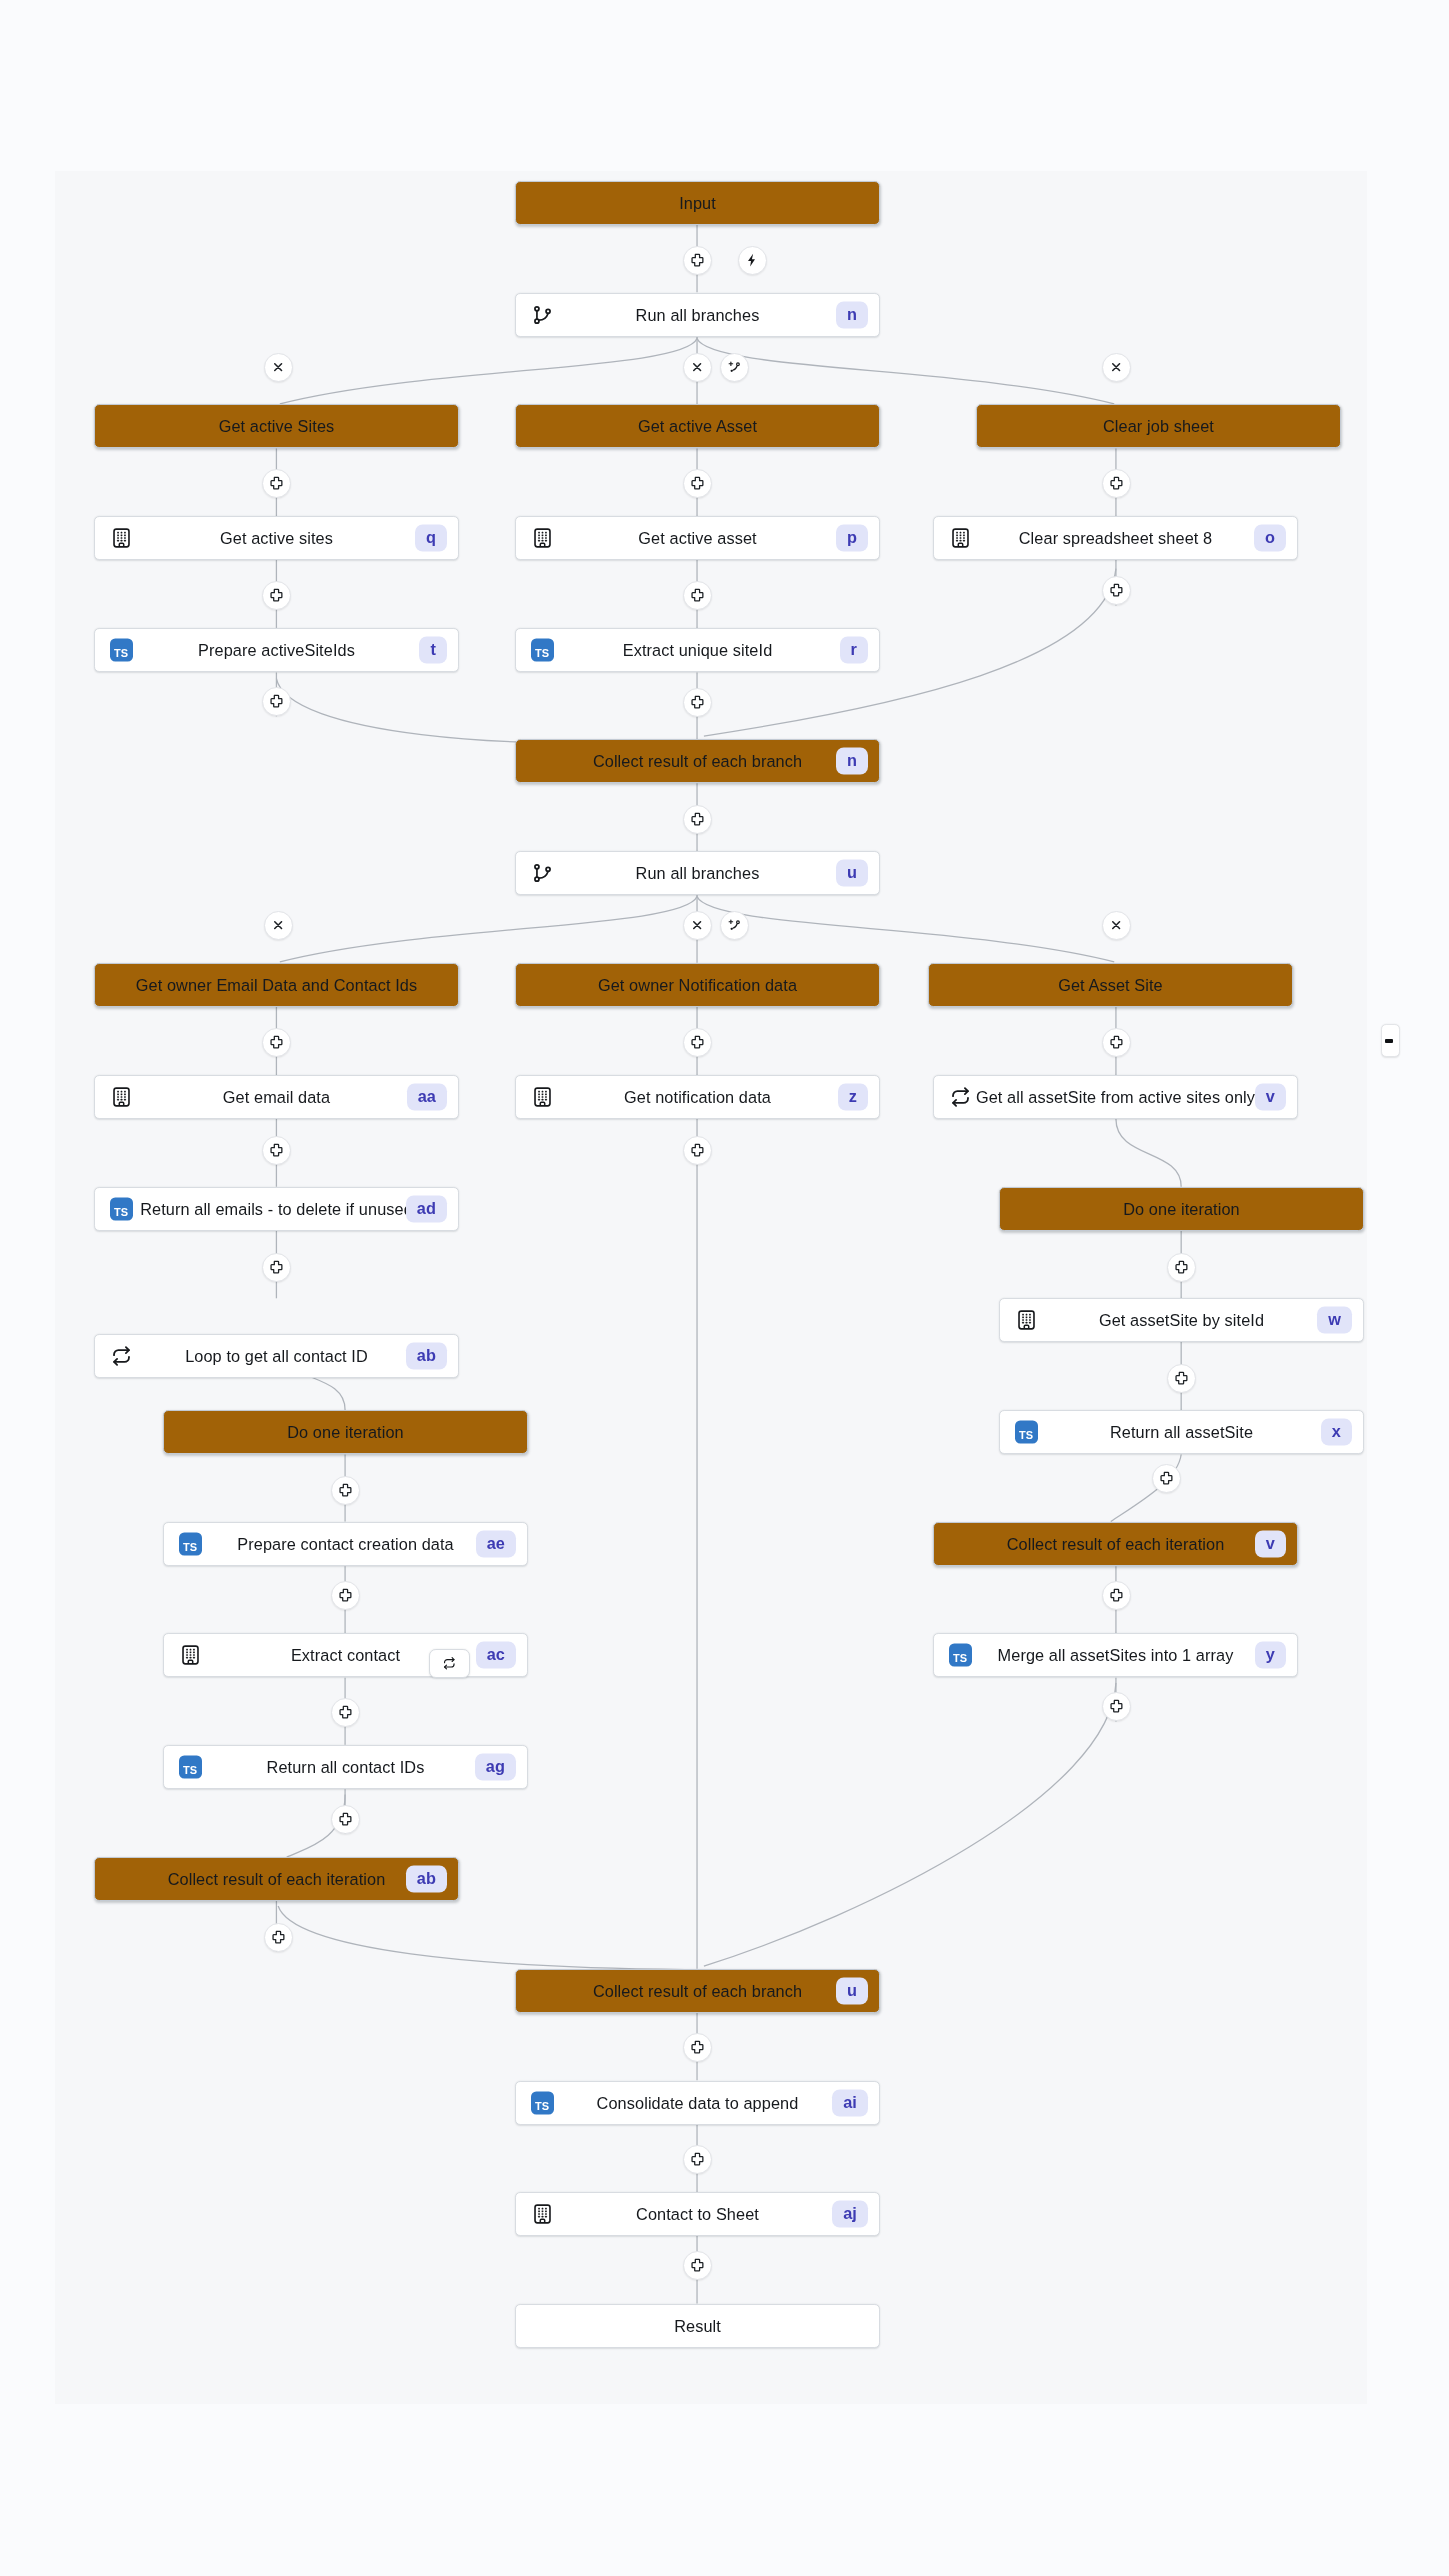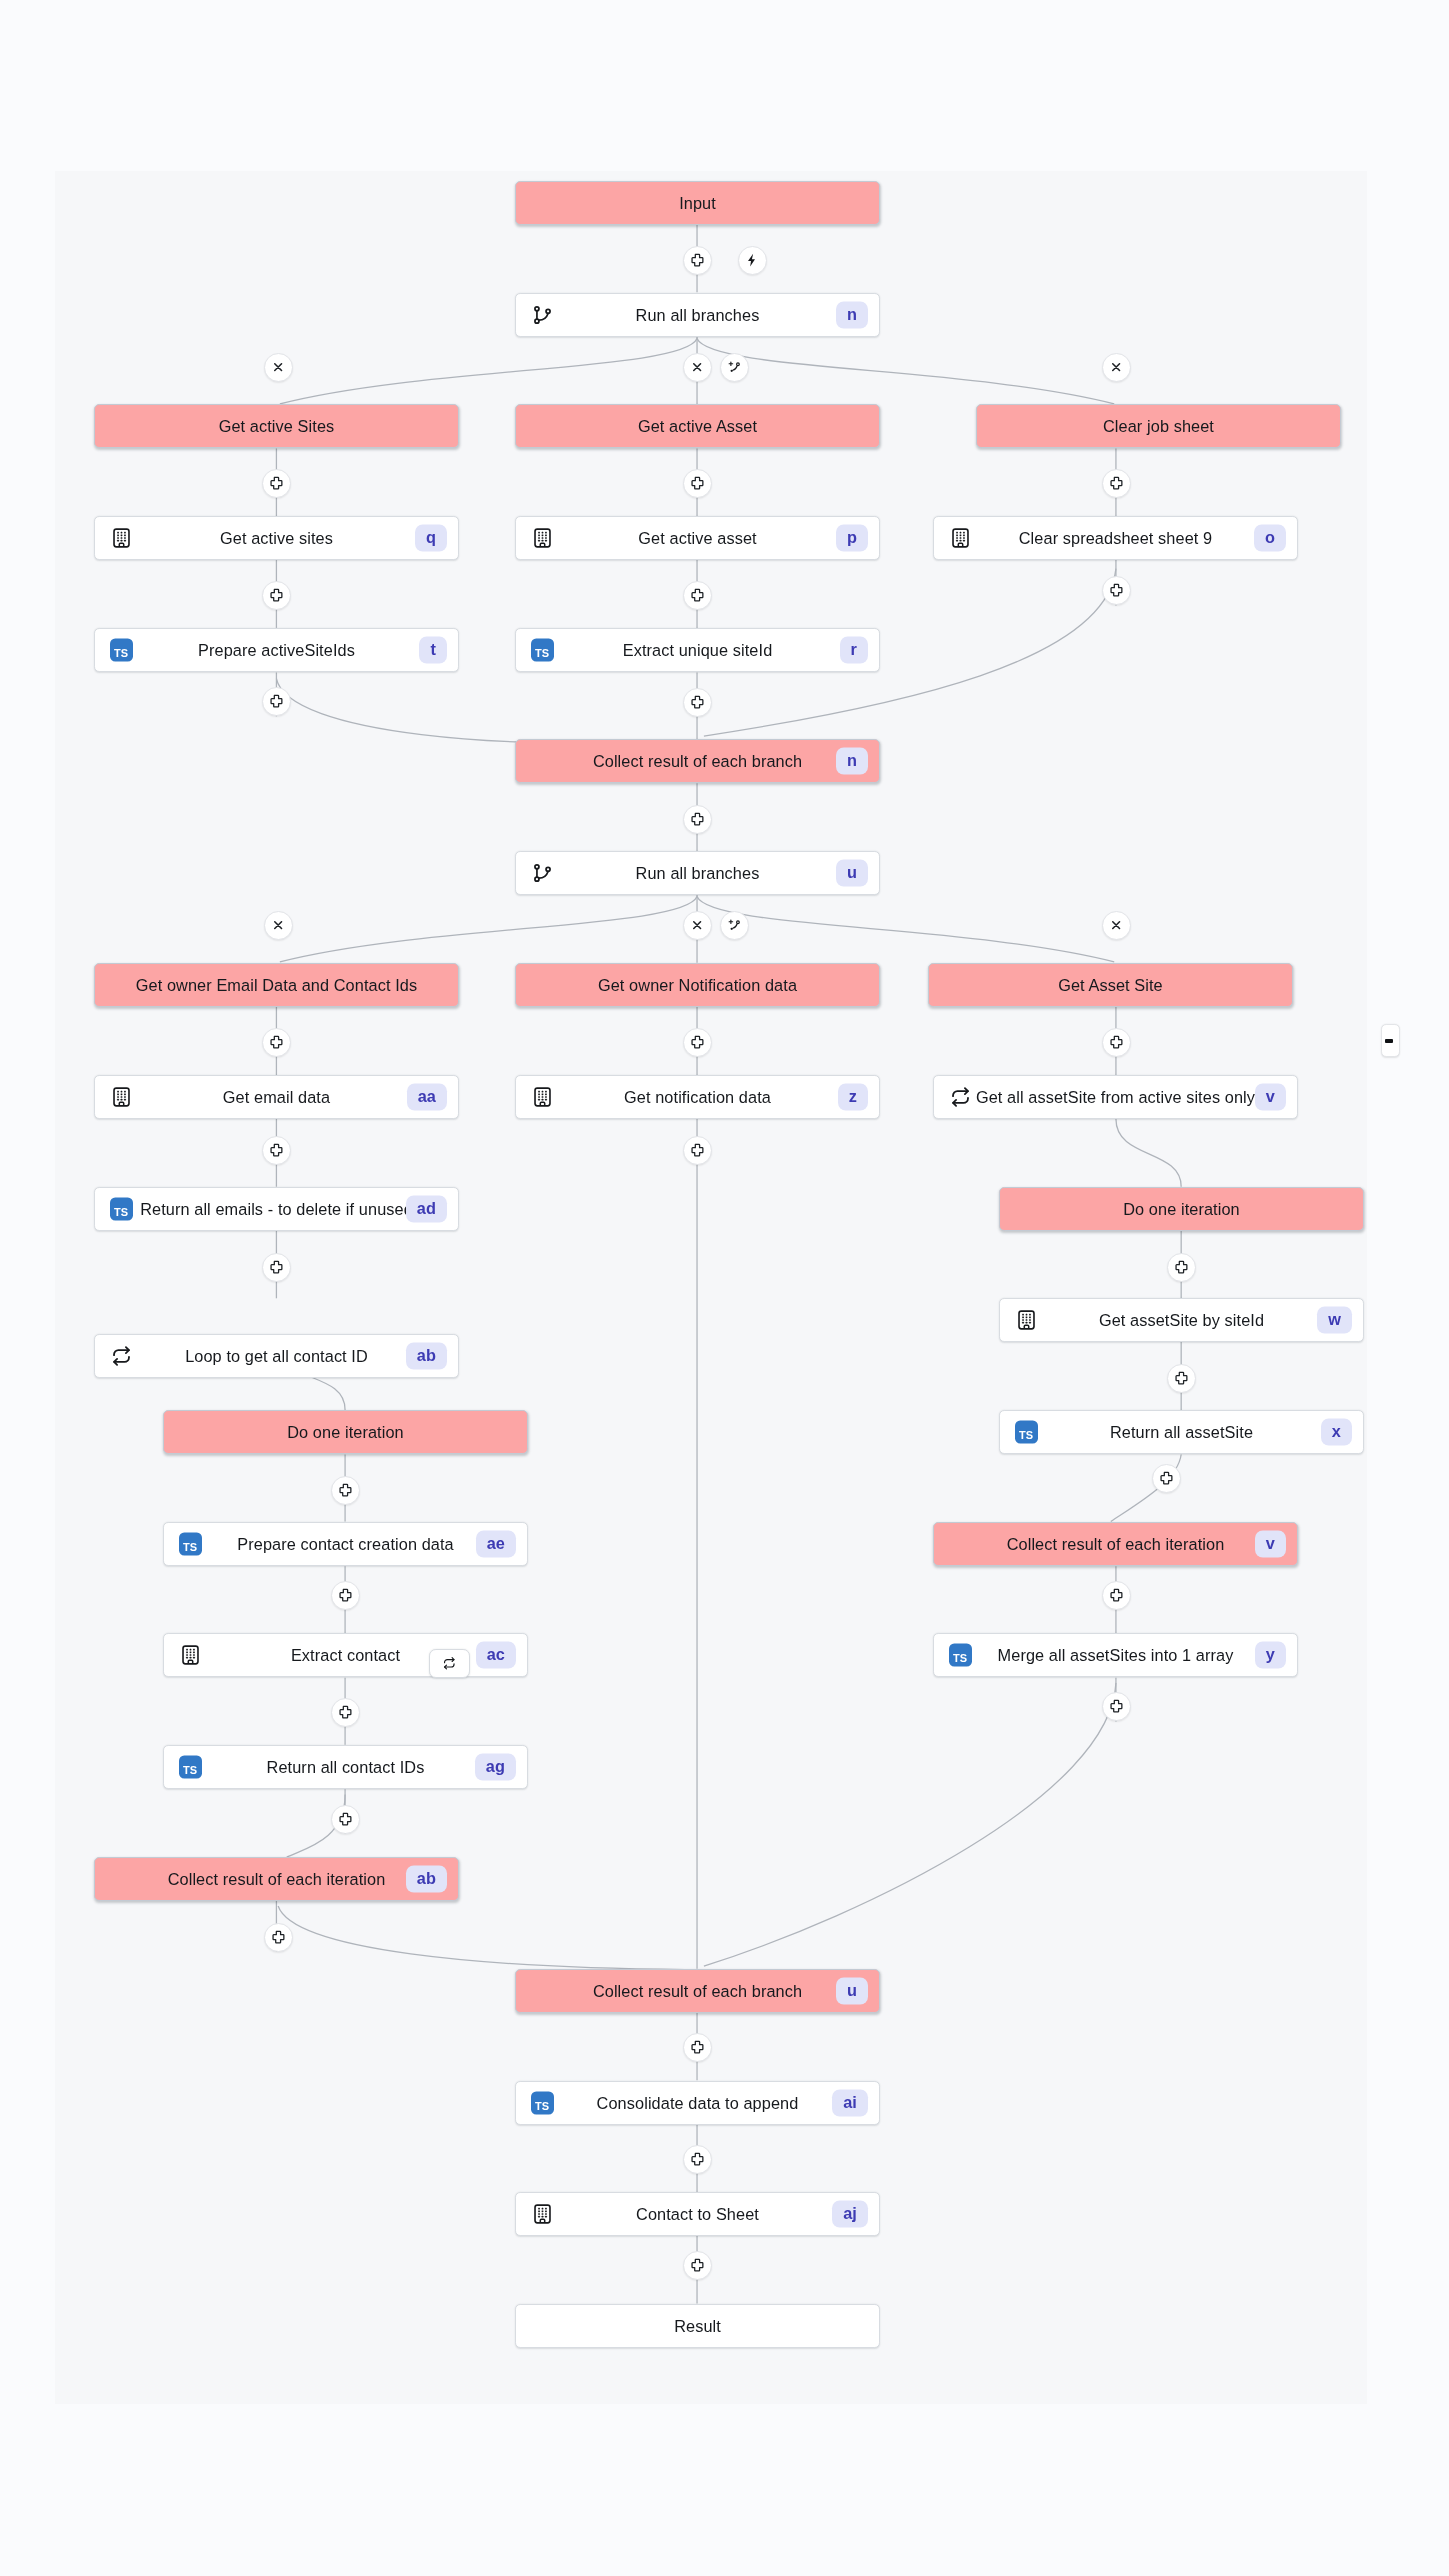--- a/index.html
+++ b/index.html
@@ -10,21 +10,21 @@
     color:#16191d;
   }
   .canvas-bg{position:absolute;left:55px;top:171px;width:1312px;height:2233px;background:#f6f7f9;}
   svg.edges{position:absolute;left:0;top:0;pointer-events:none;}
   .node{
     position:absolute;width:365px;height:44px;border-radius:5.2px;
     display:flex;align-items:center;justify-content:center;
     font-size:16.3px;font-weight:500;letter-spacing:0.1px;box-sizing:border-box;
   }
   .node.white{background:#ffffff;border:0.9px solid #d8dce1;box-shadow:0 0.9px 1.7px rgba(25,35,45,.13);}
-  .node.grey{background:#fca5a5;border:0.9px solid #c3cad3;box-shadow:0.9px 1.7px 2.6px rgba(25,35,45,.22);}
+  .node.grey{background:#a16207;border:0.9px solid #c3cad3;box-shadow:0.9px 1.7px 2.6px rgba(25,35,45,.22);}
   .nlabel{white-space:nowrap;}
   .nicon{position:absolute;left:14.6px;top:50%;transform:translateY(-50%);width:23px;height:15px;display:flex;align-items:center;justify-content:center;}
   .nicon svg{width:23px;height:23px;}
   .ts-icon{
     width:23px;height:23px;border-radius:5.2px;background:#3178c6;color:#ffffff;
     font-weight:bold;font-size:11px;display:flex;align-items:flex-end;justify-content:center;
     line-height:17px;
   }
   .nbadge{
     position:absolute;right:11px;top:50%;transform:translateY(-50%);
@@ -192,21 +192,21 @@
     </span>
   <span class="nlabel">Get active asset</span>
   <span class="nbadge">p</span>
 </div>
 <div class="node white" style="left:933px;top:516px">
   <span class="nicon">
       <svg viewBox="0 0 24 24">
         <use href="#i-building"></use>
       </svg>
     </span>
-  <span class="nlabel">Clear spreadsheet sheet 9</span>
+  <span class="nlabel">Clear spreadsheet sheet 8</span>
   <span class="nbadge">o</span>
 </div>
 
 <div class="node white" style="left:94px;top:628px">
   <span class="nicon">
       <span class="ts-icon">TS</span>
     </span>
   <span class="nlabel">Prepare activeSiteIds</span>
   <span class="nbadge">t</span>
 </div>

